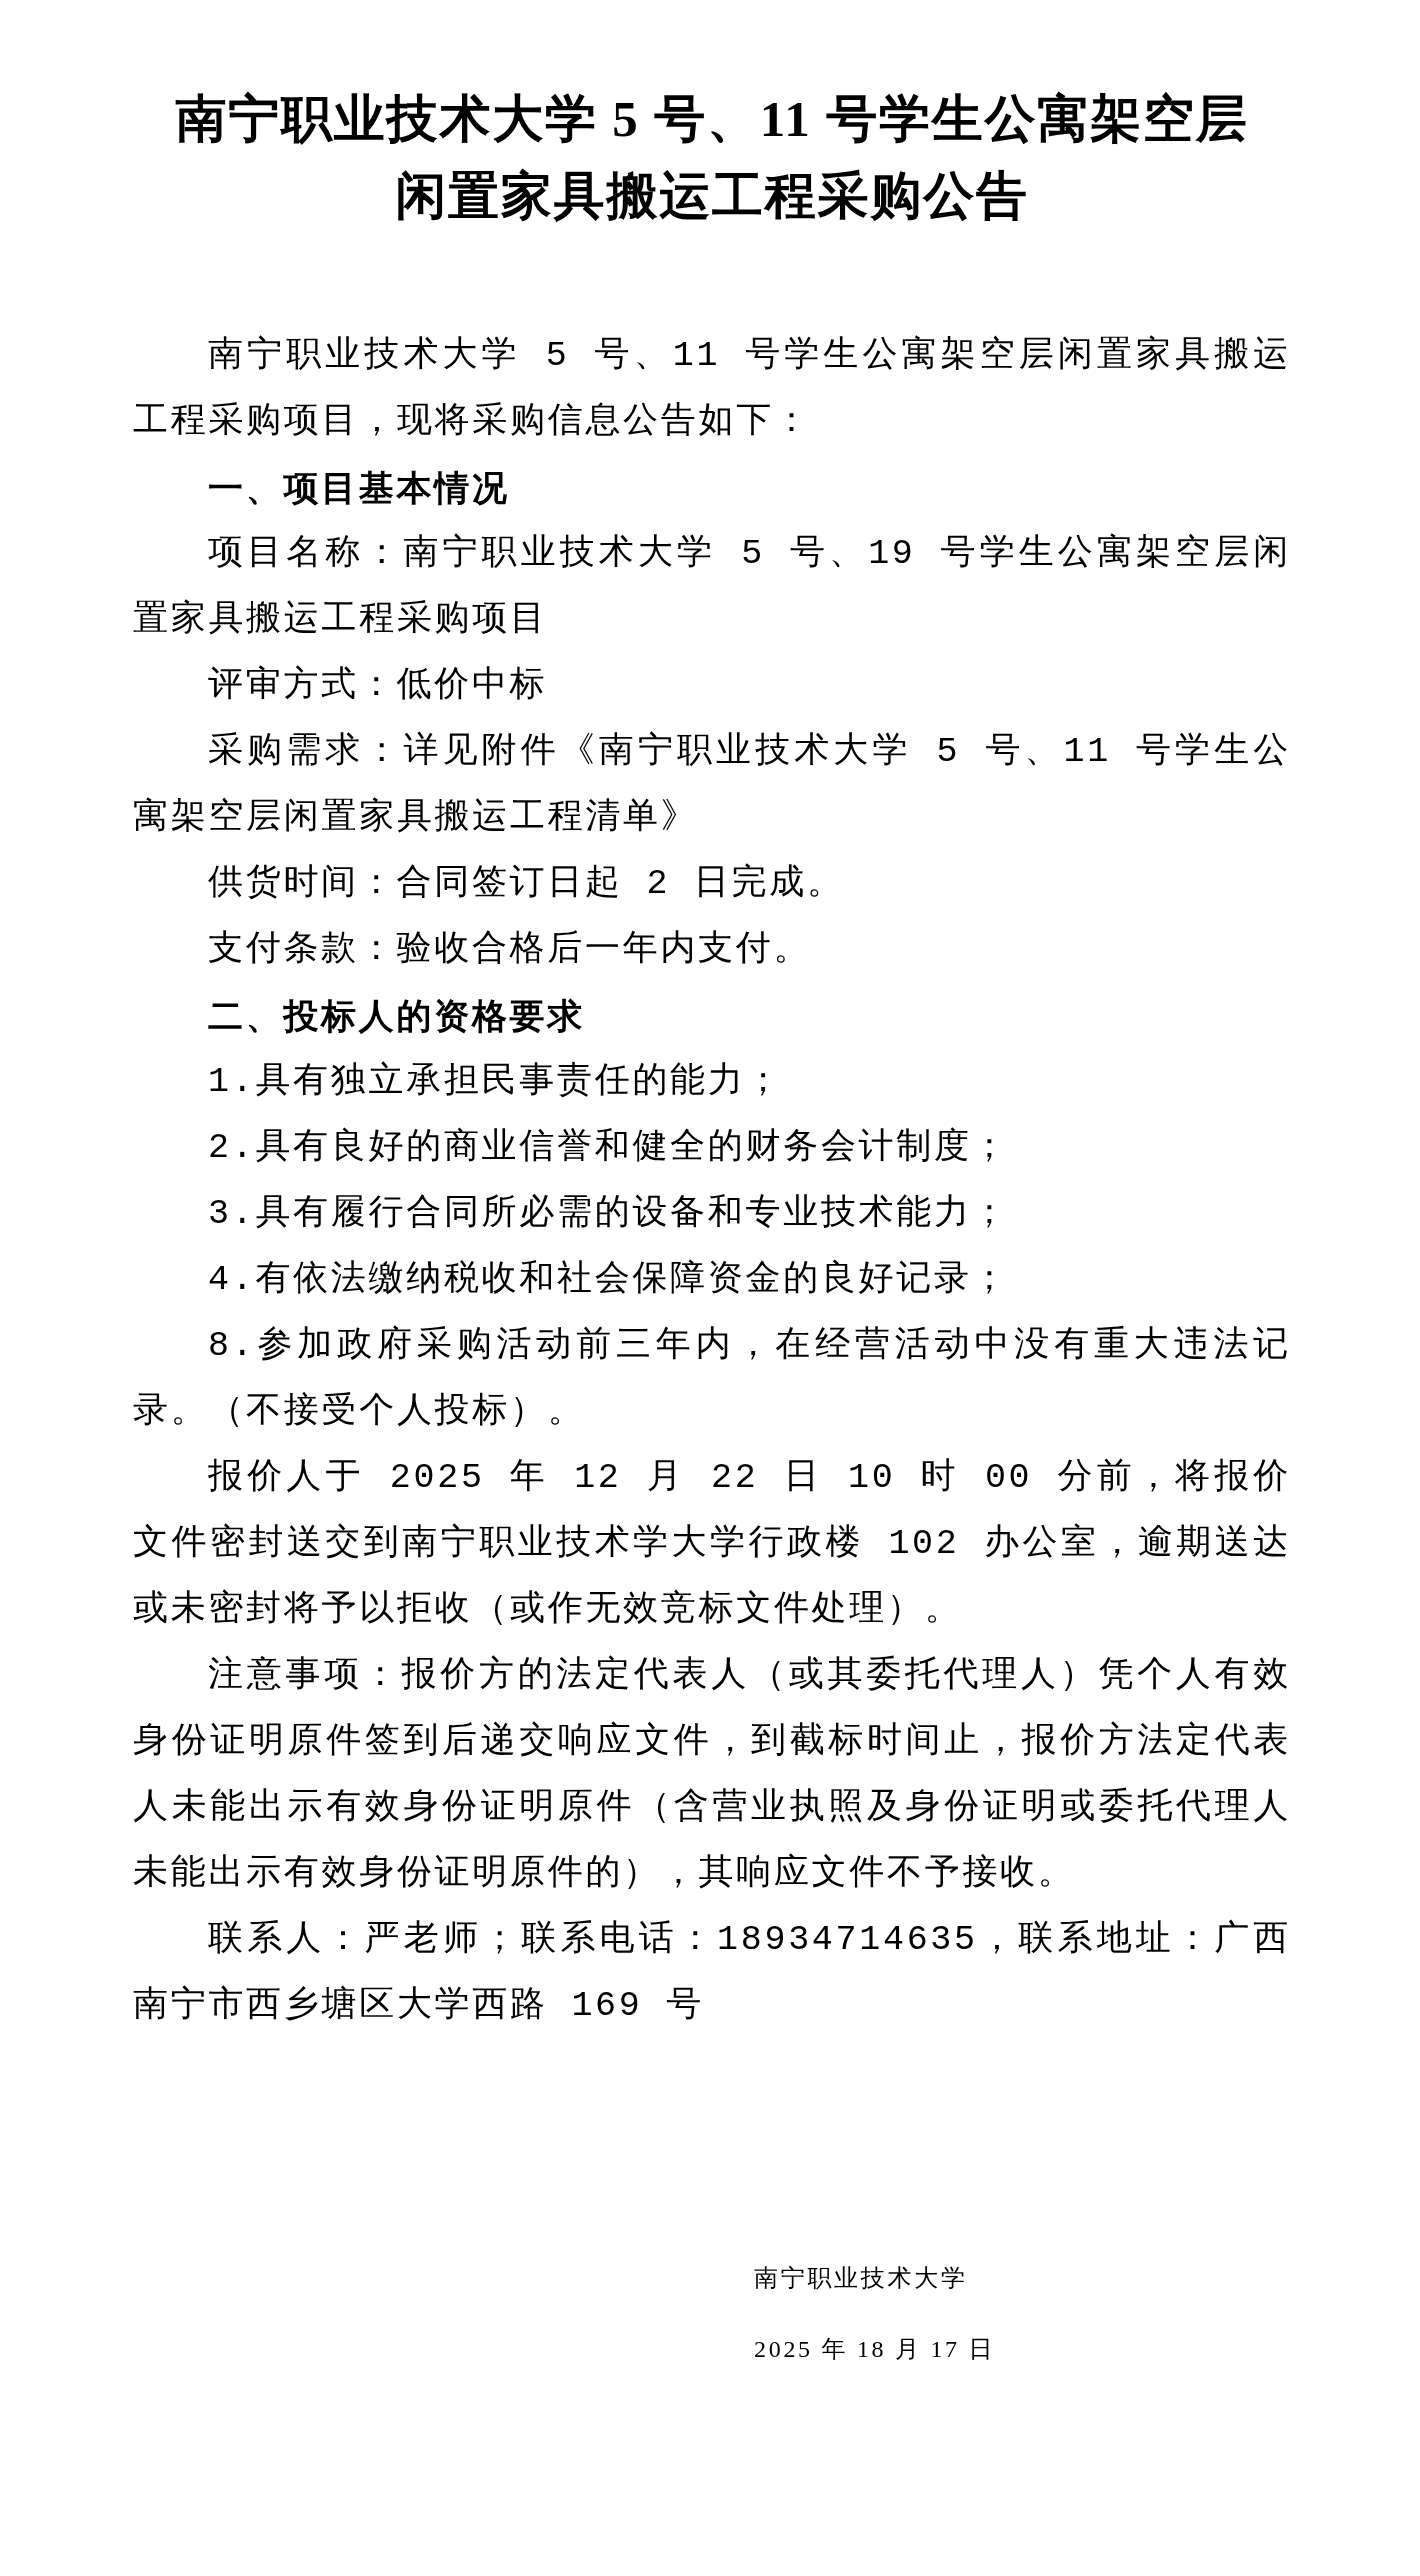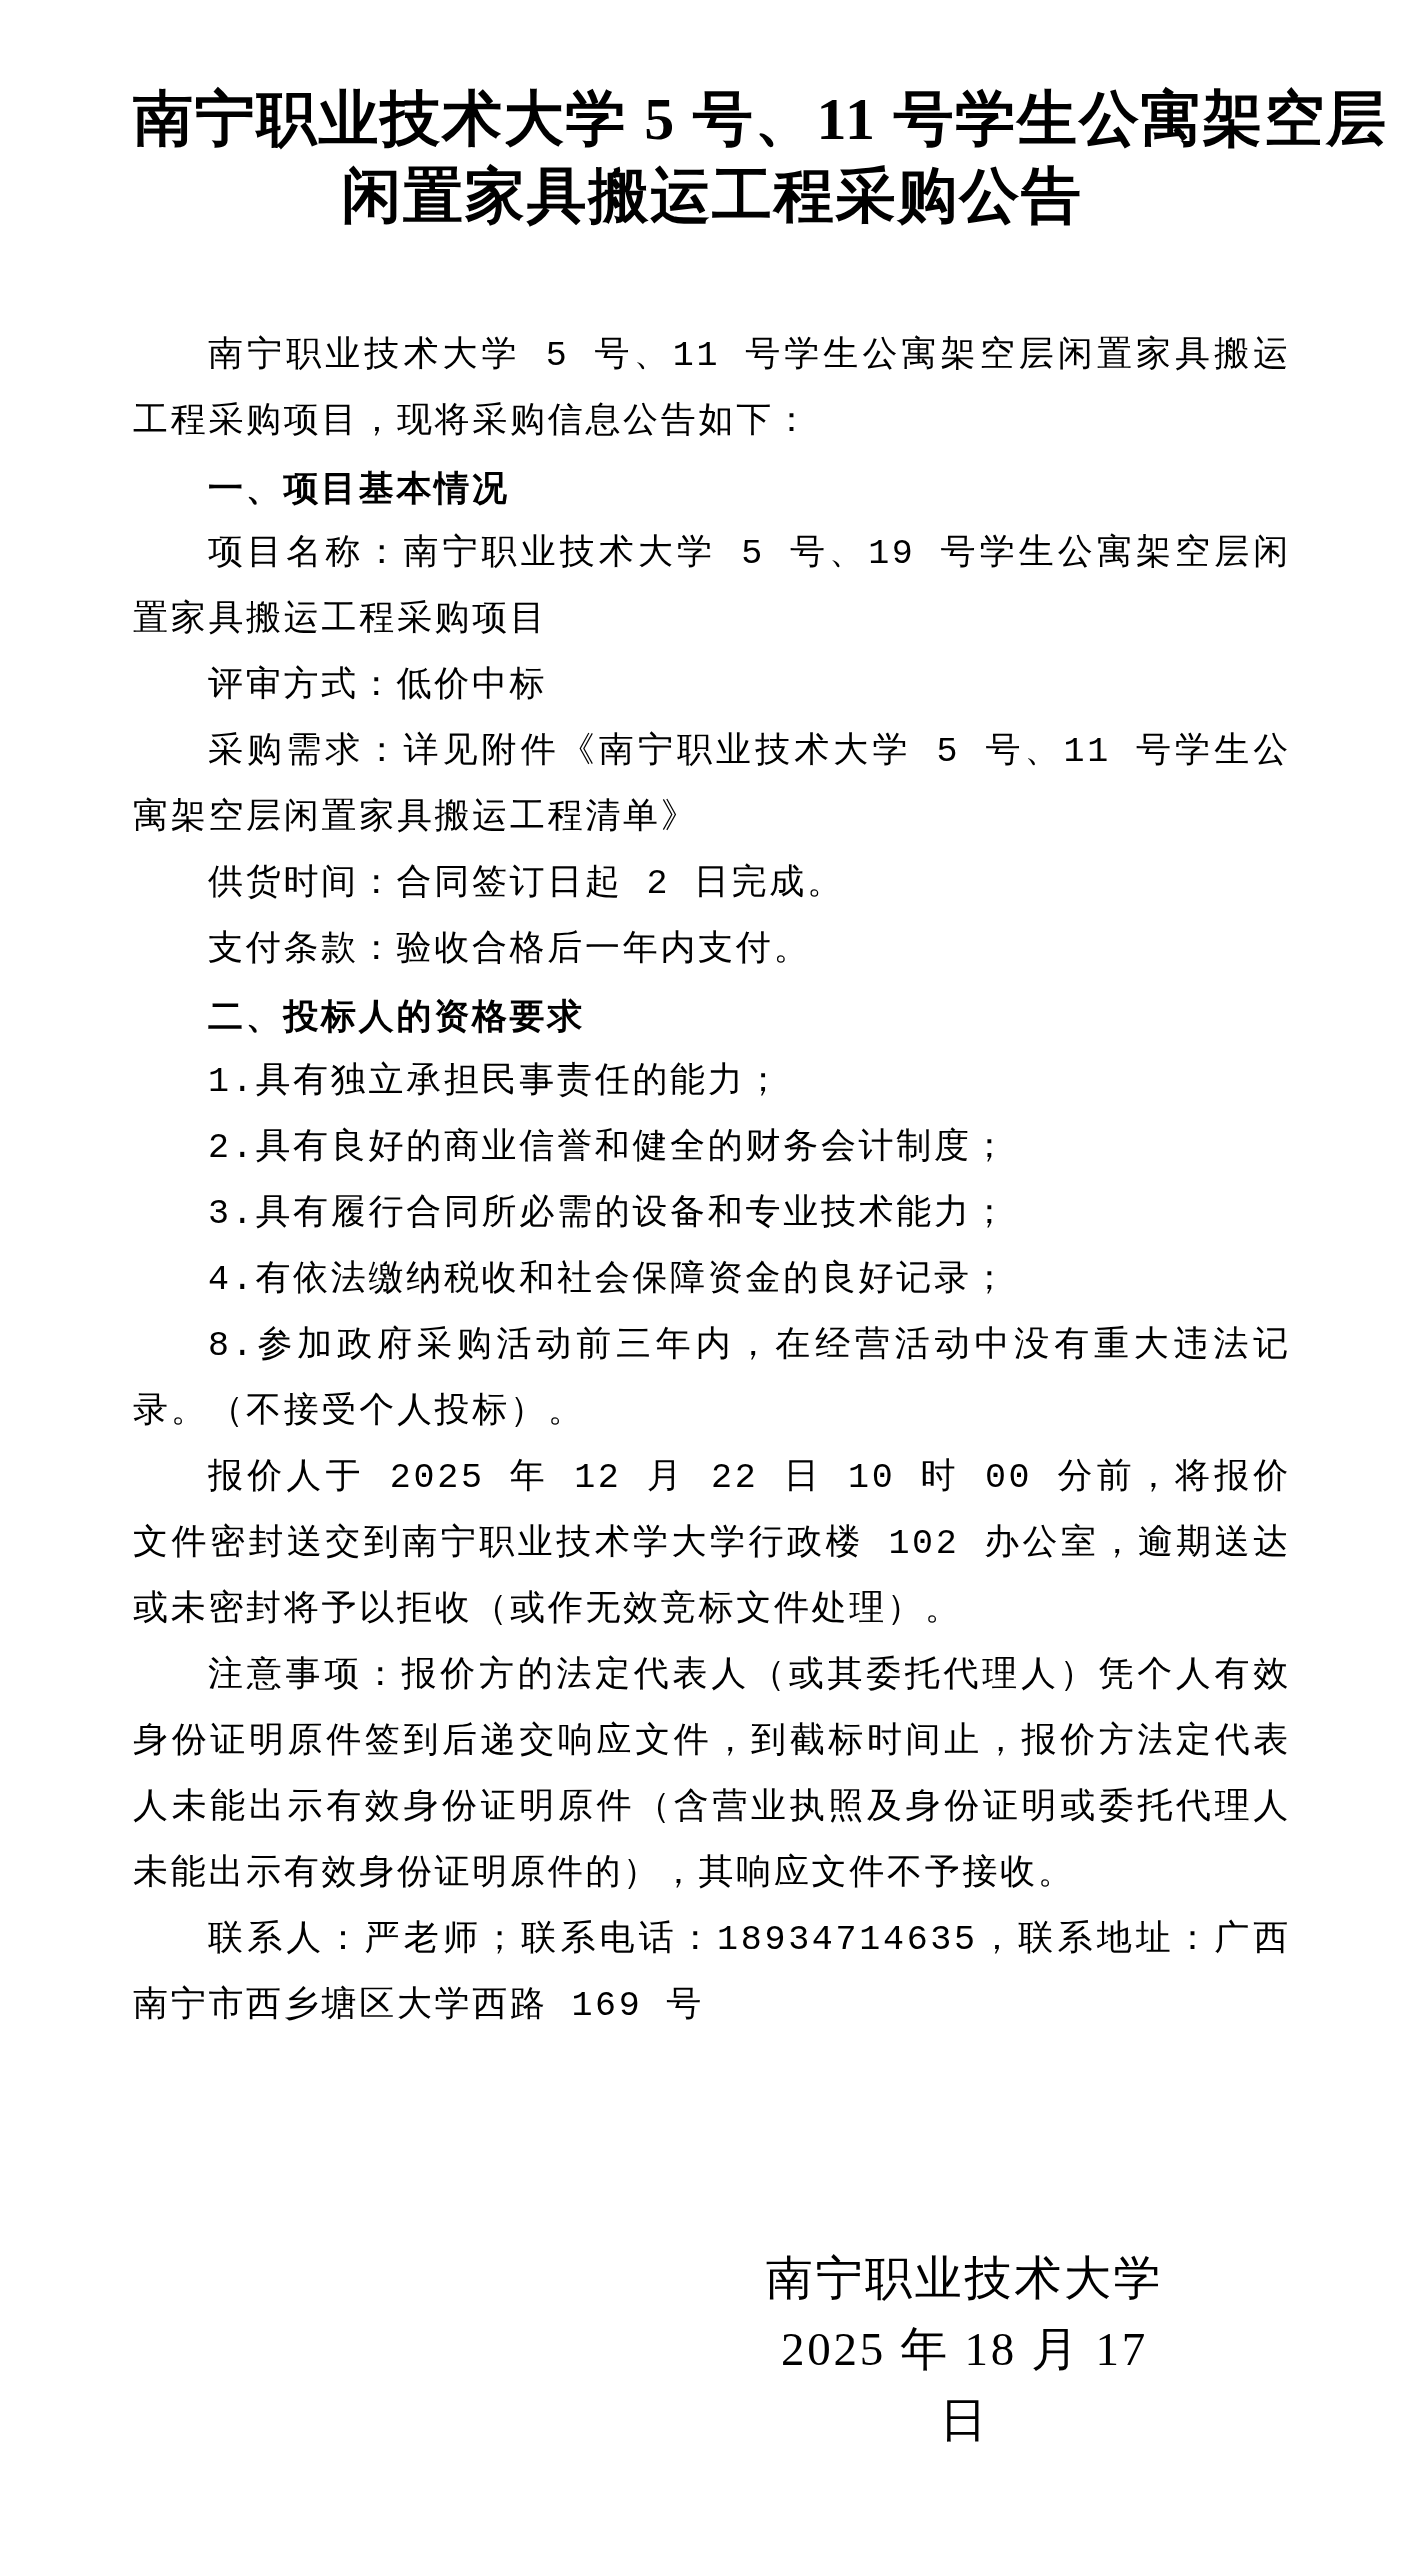--- a/index.html
+++ b/index.html
@@ -14,21 +14,21 @@
     box-sizing: border-box;
     padding: 81px 130px 0 133px;
     background: #ffffff;
     color: #000000;
     font-family: "Liberation Serif", "DejaVu Serif", serif;
     overflow: hidden;
   }
   .doc-title {
     margin: 0 0 88px 0;
     text-align: center;
-    font-size: 60px;
+    font-size: 51px;
     font-weight: bold;
     line-height: 77px;
     letter-spacing: 1.8px;
   }
   .title-line {
     display: block;
     white-space: nowrap;
   }
   .doc-body {
     font-size: 35px;
@@ -46,22 +46,22 @@
     font-size: 35px;
     line-height: 66px;
     text-indent: 75px;
     font-family: "Liberation Sans", "DejaVu Sans", sans-serif;
     font-weight: bold;
     letter-spacing: 2.7px;
   }
   .signature-block {
     margin: 204px 116px 0 auto;
     width: 421px;
-    text-align: center;
-    font-size: 47px;
+    text-align: left;
+    font-size: 24px;
     line-height: 71px;
     letter-spacing: 2.7px;
   }
 </style>
 </head>
 <body>
 
 <div class="page">
 
   <h1 class="doc-title">

